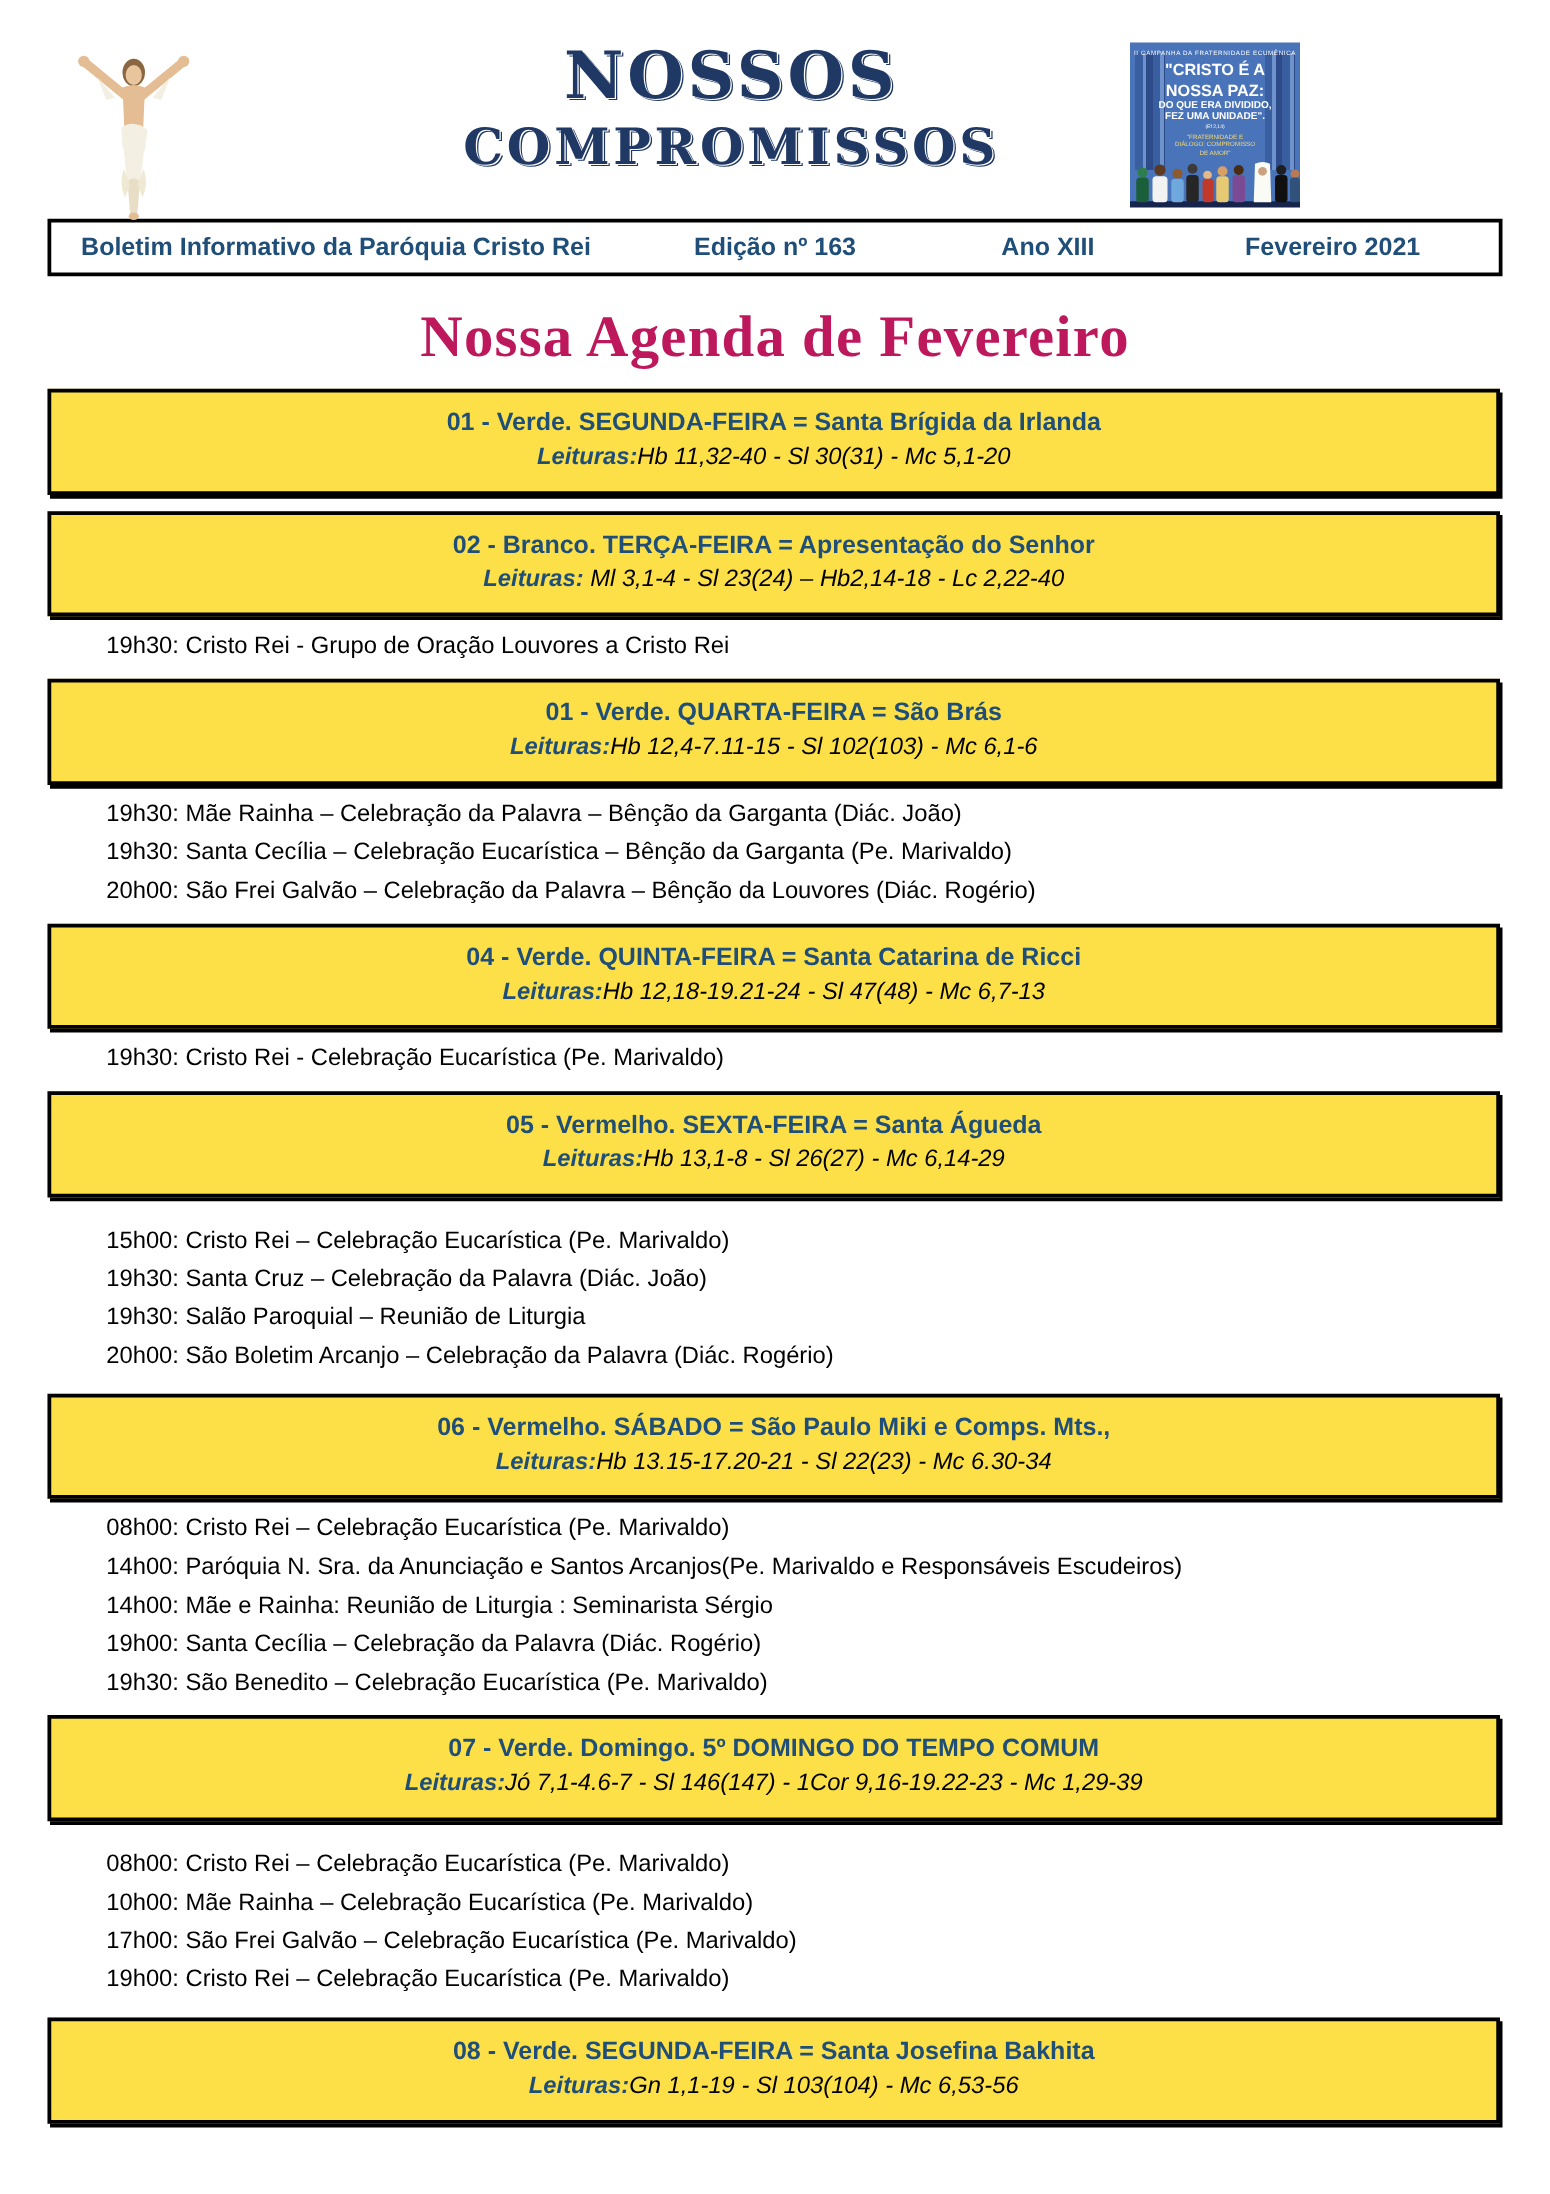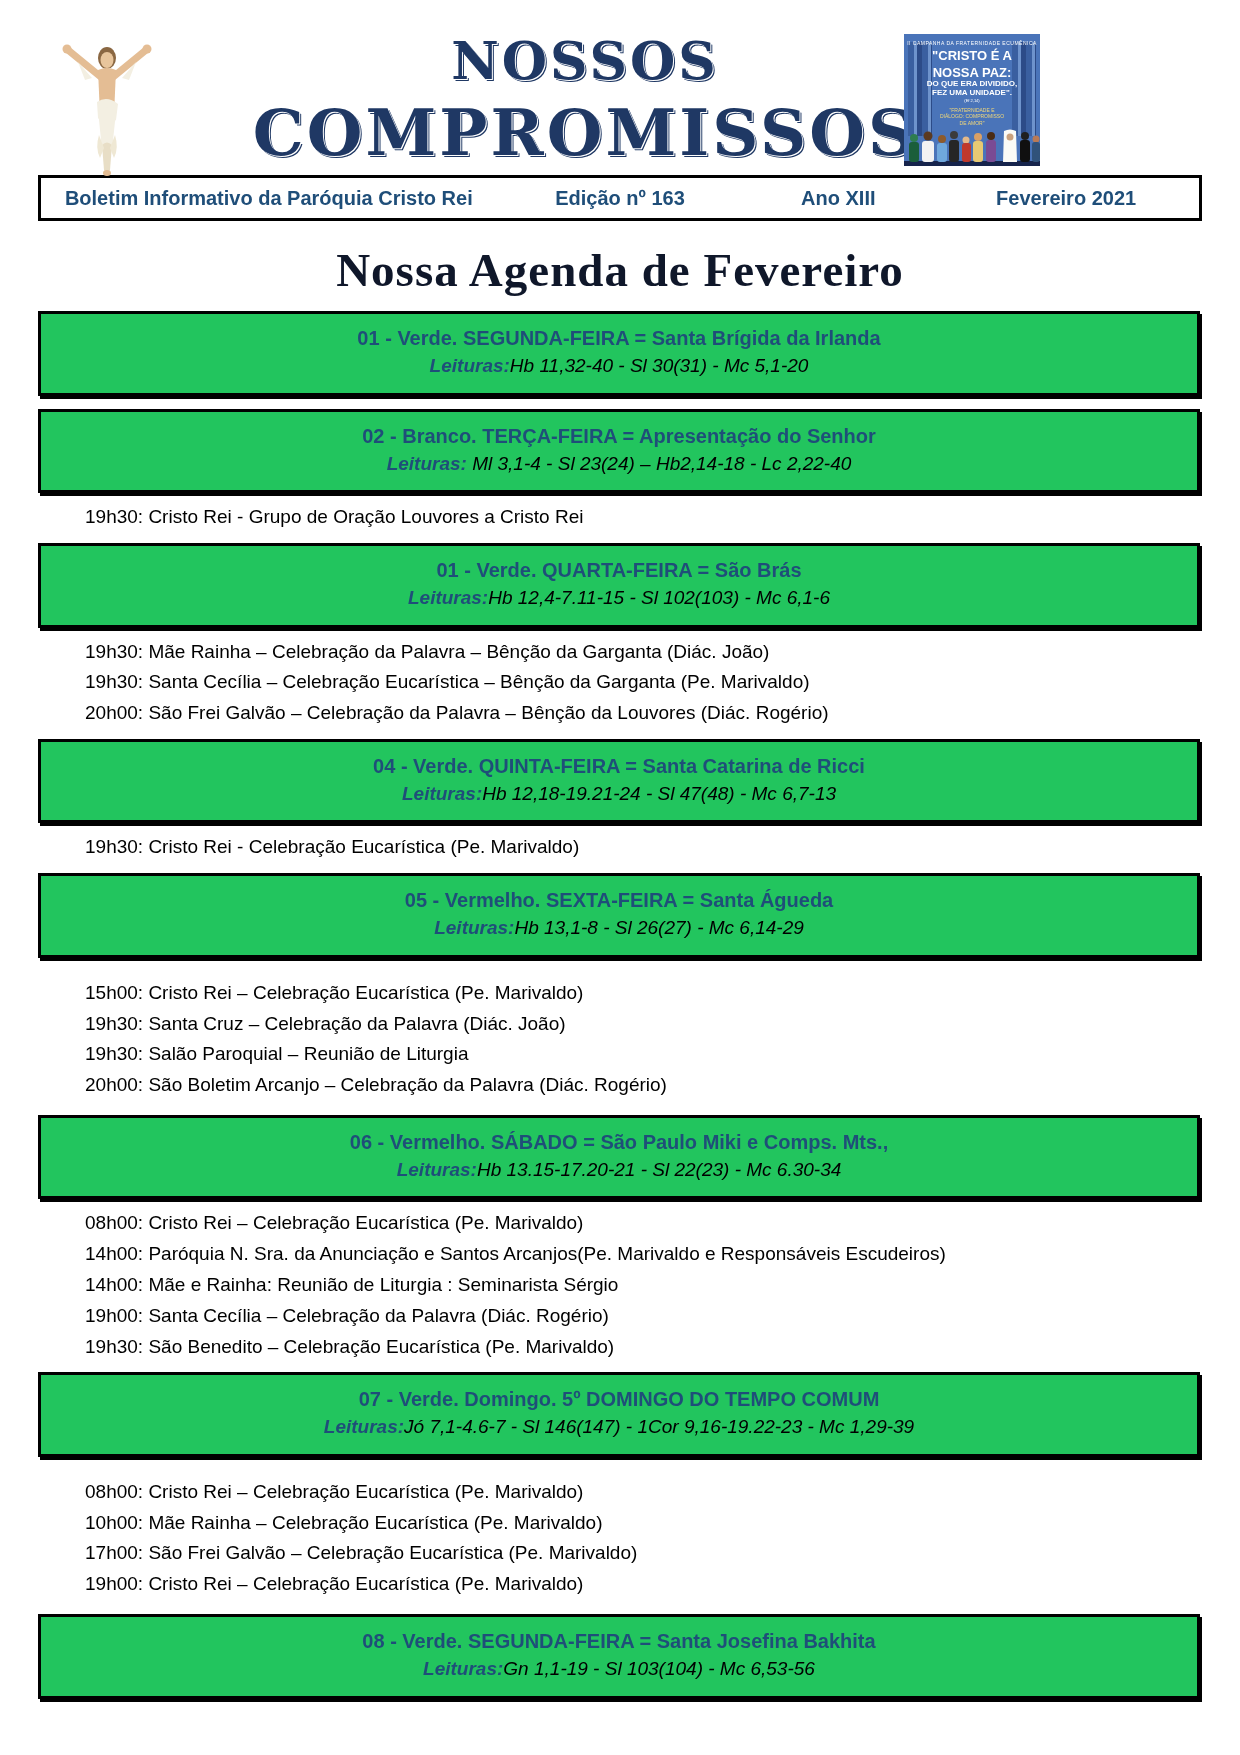--- a/index.html
+++ b/index.html
@@ -17,21 +17,21 @@
   .jesus{position:absolute;left:52px;top:40px;width:110px;height:140px;}
   .masthead{
     position:absolute;left:170px;right:240px;top:28px;
     text-align:center;
     font-family:"DejaVu Serif","Liberation Serif",serif;
     font-weight:bold;color:#1f3864;
     letter-spacing:3px;line-height:1.25;
   }
   .masthead .l1{font-size:52px;
     text-shadow:1px 1px 0 #ffffff,2px 2px 0 #1f3864;}
-  .masthead .l2{font-size:64px;
+  .masthead .l2{font-size:40px;
     text-shadow:1px 1px 0 #ffffff,2px 2px 0 #1f3864;}
   .poster{
     position:absolute;right:200px;top:34px;width:136px;height:132px;
     background:#4a74b9;overflow:hidden;font-family:"Liberation Sans",sans-serif;
   }
   .poster .col{position:absolute;top:8px;bottom:30px;width:24px;
     background:
       repeating-linear-gradient(90deg,#3a5fa0 0 6px,#6e93cc 6px 9px,#2c4b88 9px 14px),
       #3a5fa0;}
   .poster .col.left{left:4px;}
@@ -55,32 +55,32 @@
   .infobar .cell{text-align:center;white-space:nowrap;}
   .infobar .c1{flex:2.4;}
   .infobar .c2{flex:1.3;}
   .infobar .c3{flex:1.0;}
   .infobar .c4{flex:1.4;}
 
   
   .page-title{
     text-align:center;
     font-family:"Liberation Serif","DejaVu Serif",serif;
-    font-weight:bold;color:#0f172a;
+    font-weight:bold;color:#be185d;
     font-size:47px;margin:22px 0 14px 0;letter-spacing:1px;
   }
 
   
   .day-box{
     margin:0 40px 0 38px;
     border:3px solid #000;
     box-shadow:2px 3px 0 #000;
     text-align:center;
     padding:9px 6px 13px 6px;
-    background:#22c55e;
+    background:#fde047;
   }
   .day-title{color:#1f4e79;font-weight:bold;font-size:20px;line-height:1.5;}
   .day-readings{font-size:19px;font-style:italic;line-height:1.4;color:#000;}
   .day-readings .lbl{color:#1f4e79;font-weight:bold;}
   .spacer-sm{height:13px;}
   .events{list-style:none;margin:9px 0 10px 0;padding:0 40px 0 85px;}
   .events li{font-size:19px;line-height:1.62;color:#000;white-space:nowrap;}
   .events.loose{margin-top:20px;margin-bottom:14px;}
 </style>
 </head>

